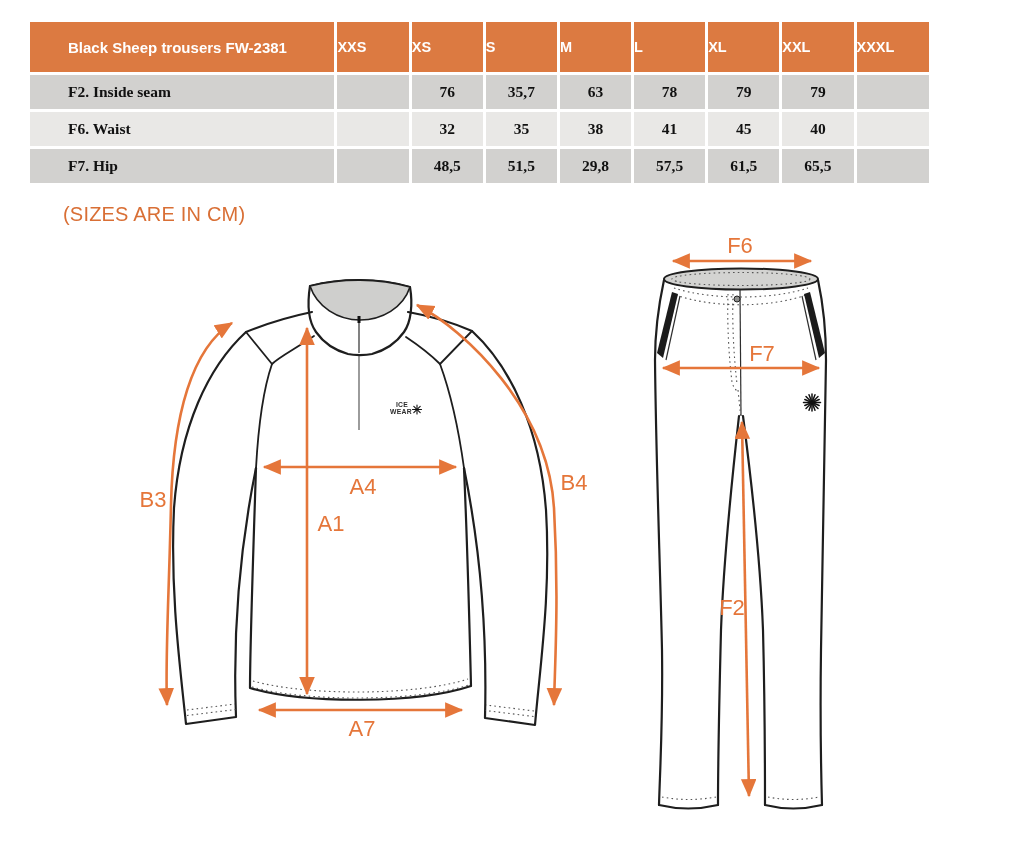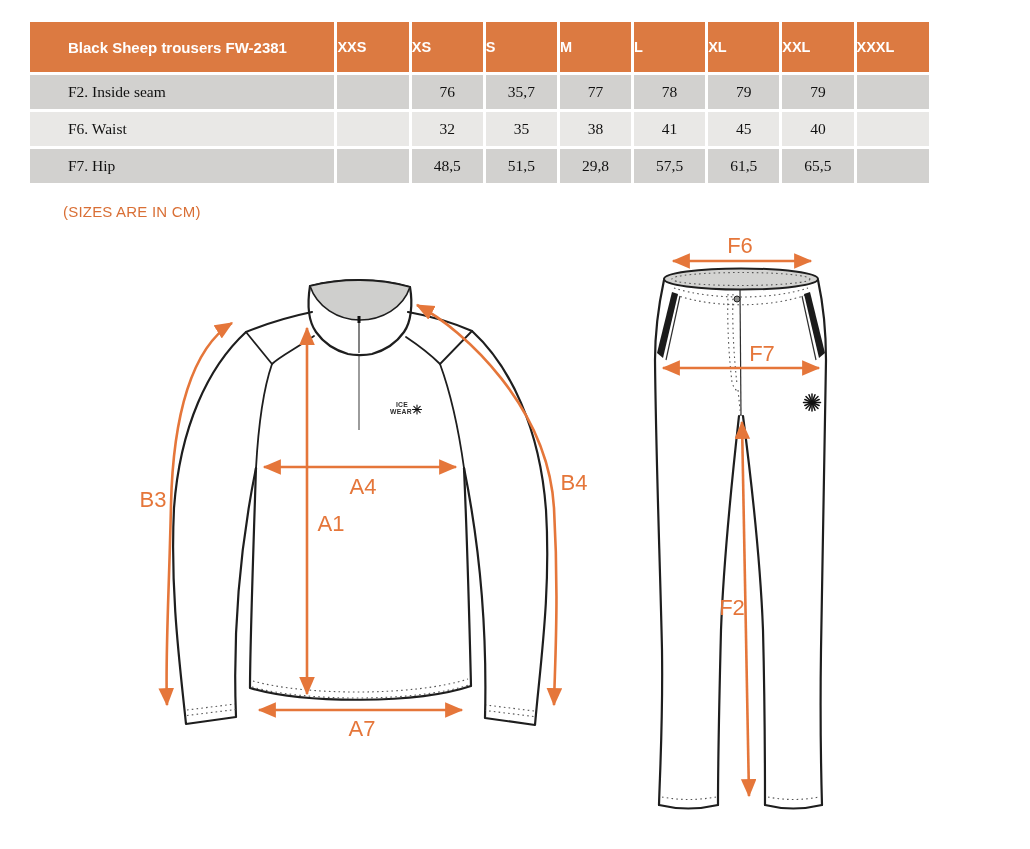--- a/index.html
+++ b/index.html
@@ -5,27 +5,27 @@
   html,body{margin:0;padding:0;background:#ffffff;width:1030px;height:849px;overflow:hidden;
             font-family:"Liberation Sans",sans-serif;position:relative;}
   .stage{position:absolute;left:0;top:0;width:932px;height:849px;background:#fff;}
 
   
   table.size-table{position:absolute;left:27px;top:19px;border-collapse:separate;border-spacing:3px;table-layout:fixed;}
   .size-table th{background:#DC7A41;color:#ffffff;font-family:"Liberation Sans",sans-serif;
                  font-weight:bold;font-size:14.5px;height:50px;text-align:left;padding:0;}
   .size-table th.tbl-title{text-align:left;padding-left:38px;font-size:15px;}
   .size-table td{height:34px;padding:0;text-align:center;color:#111;
-                 font-family:"Liberation Serif",serif;font-size:15.5px;}
+                 font-family:"Liberation Serif",serif;font-size:15.5px;font-weight:bold;}
   .size-table td.row-label{text-align:left;padding-left:38px;}
   tr.row-dark  td{background:#d2d1cf;text-align:center;}
   tr.row-light td{background:#e9e8e6;}
 
   
-  .cm-note{position:absolute;left:63px;top:203px;color:#D96F35;font-size:15px;letter-spacing:.2px;}
+  .cm-note{position:absolute;left:63px;top:203px;color:#D96F35;font-size:20px;letter-spacing:.2px;}
 
   
   .shirt-svg{position:absolute;left:120px;top:260px;}
   .trousers-svg{position:absolute;left:620px;top:230px;}
 
   .garment{stroke:#1E1E1E;stroke-width:2.2;fill:none;stroke-linecap:round;stroke-linejoin:round;}
   .seam{stroke:#1E1E1E;stroke-width:1.8;fill:none;stroke-linecap:round;}
   .thin{stroke:#2e2e2e;stroke-width:1.2;fill:none;}
   .dotted{stroke:#555;stroke-width:1.1;fill:none;stroke-dasharray:1.6 3.2;}
   .arrow{stroke:#E5763A;stroke-width:2.6;fill:none;}
@@ -61,21 +61,21 @@
       <th>L</th>
       <th>XL</th>
       <th>XXL</th>
       <th>XXXL</th>
     </tr>
     <tr class="row-dark">
       <td class="row-label">F2. Inside seam</td>
       <td></td>
       <td>76</td>
       <td>35,7</td>
-      <td>77</td>
+      <td>63</td>
       <td>78</td>
       <td>79</td>
       <td>79</td>
       <td></td>
     </tr>
     <tr class="row-light">
       <td class="row-label">F6. Waist</td>
       <td></td>
       <td>32</td>
       <td>35</td>

